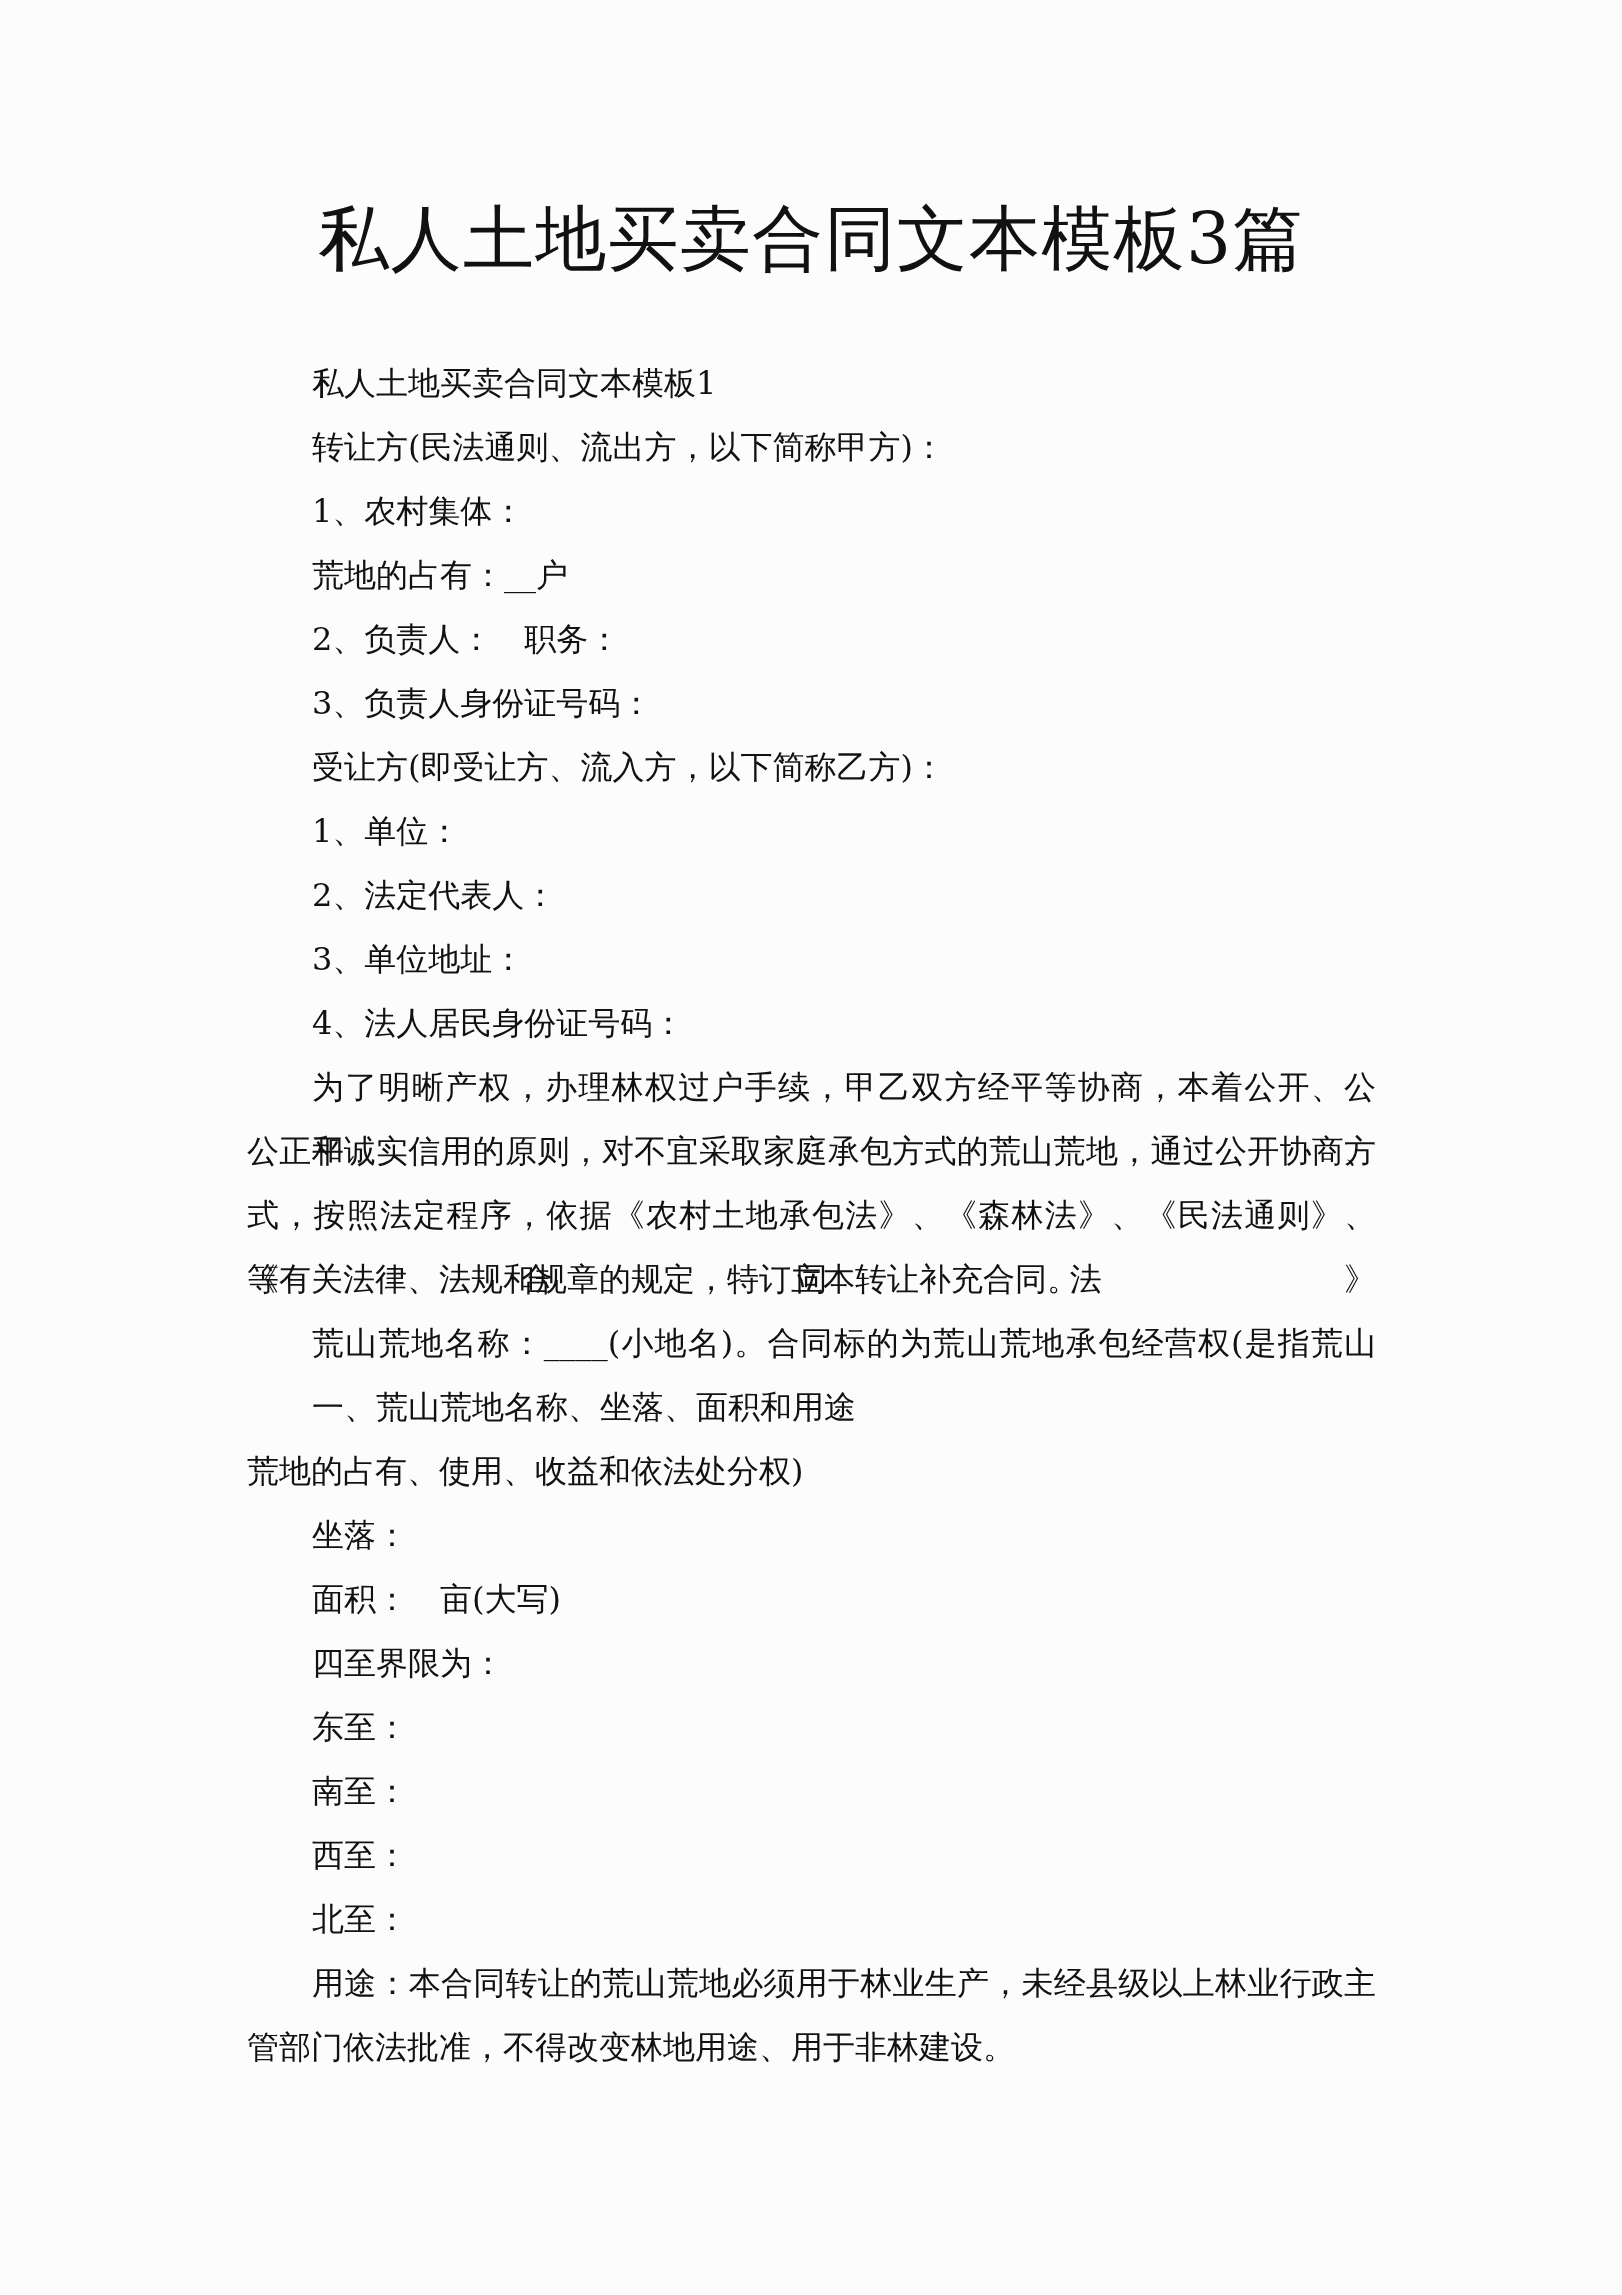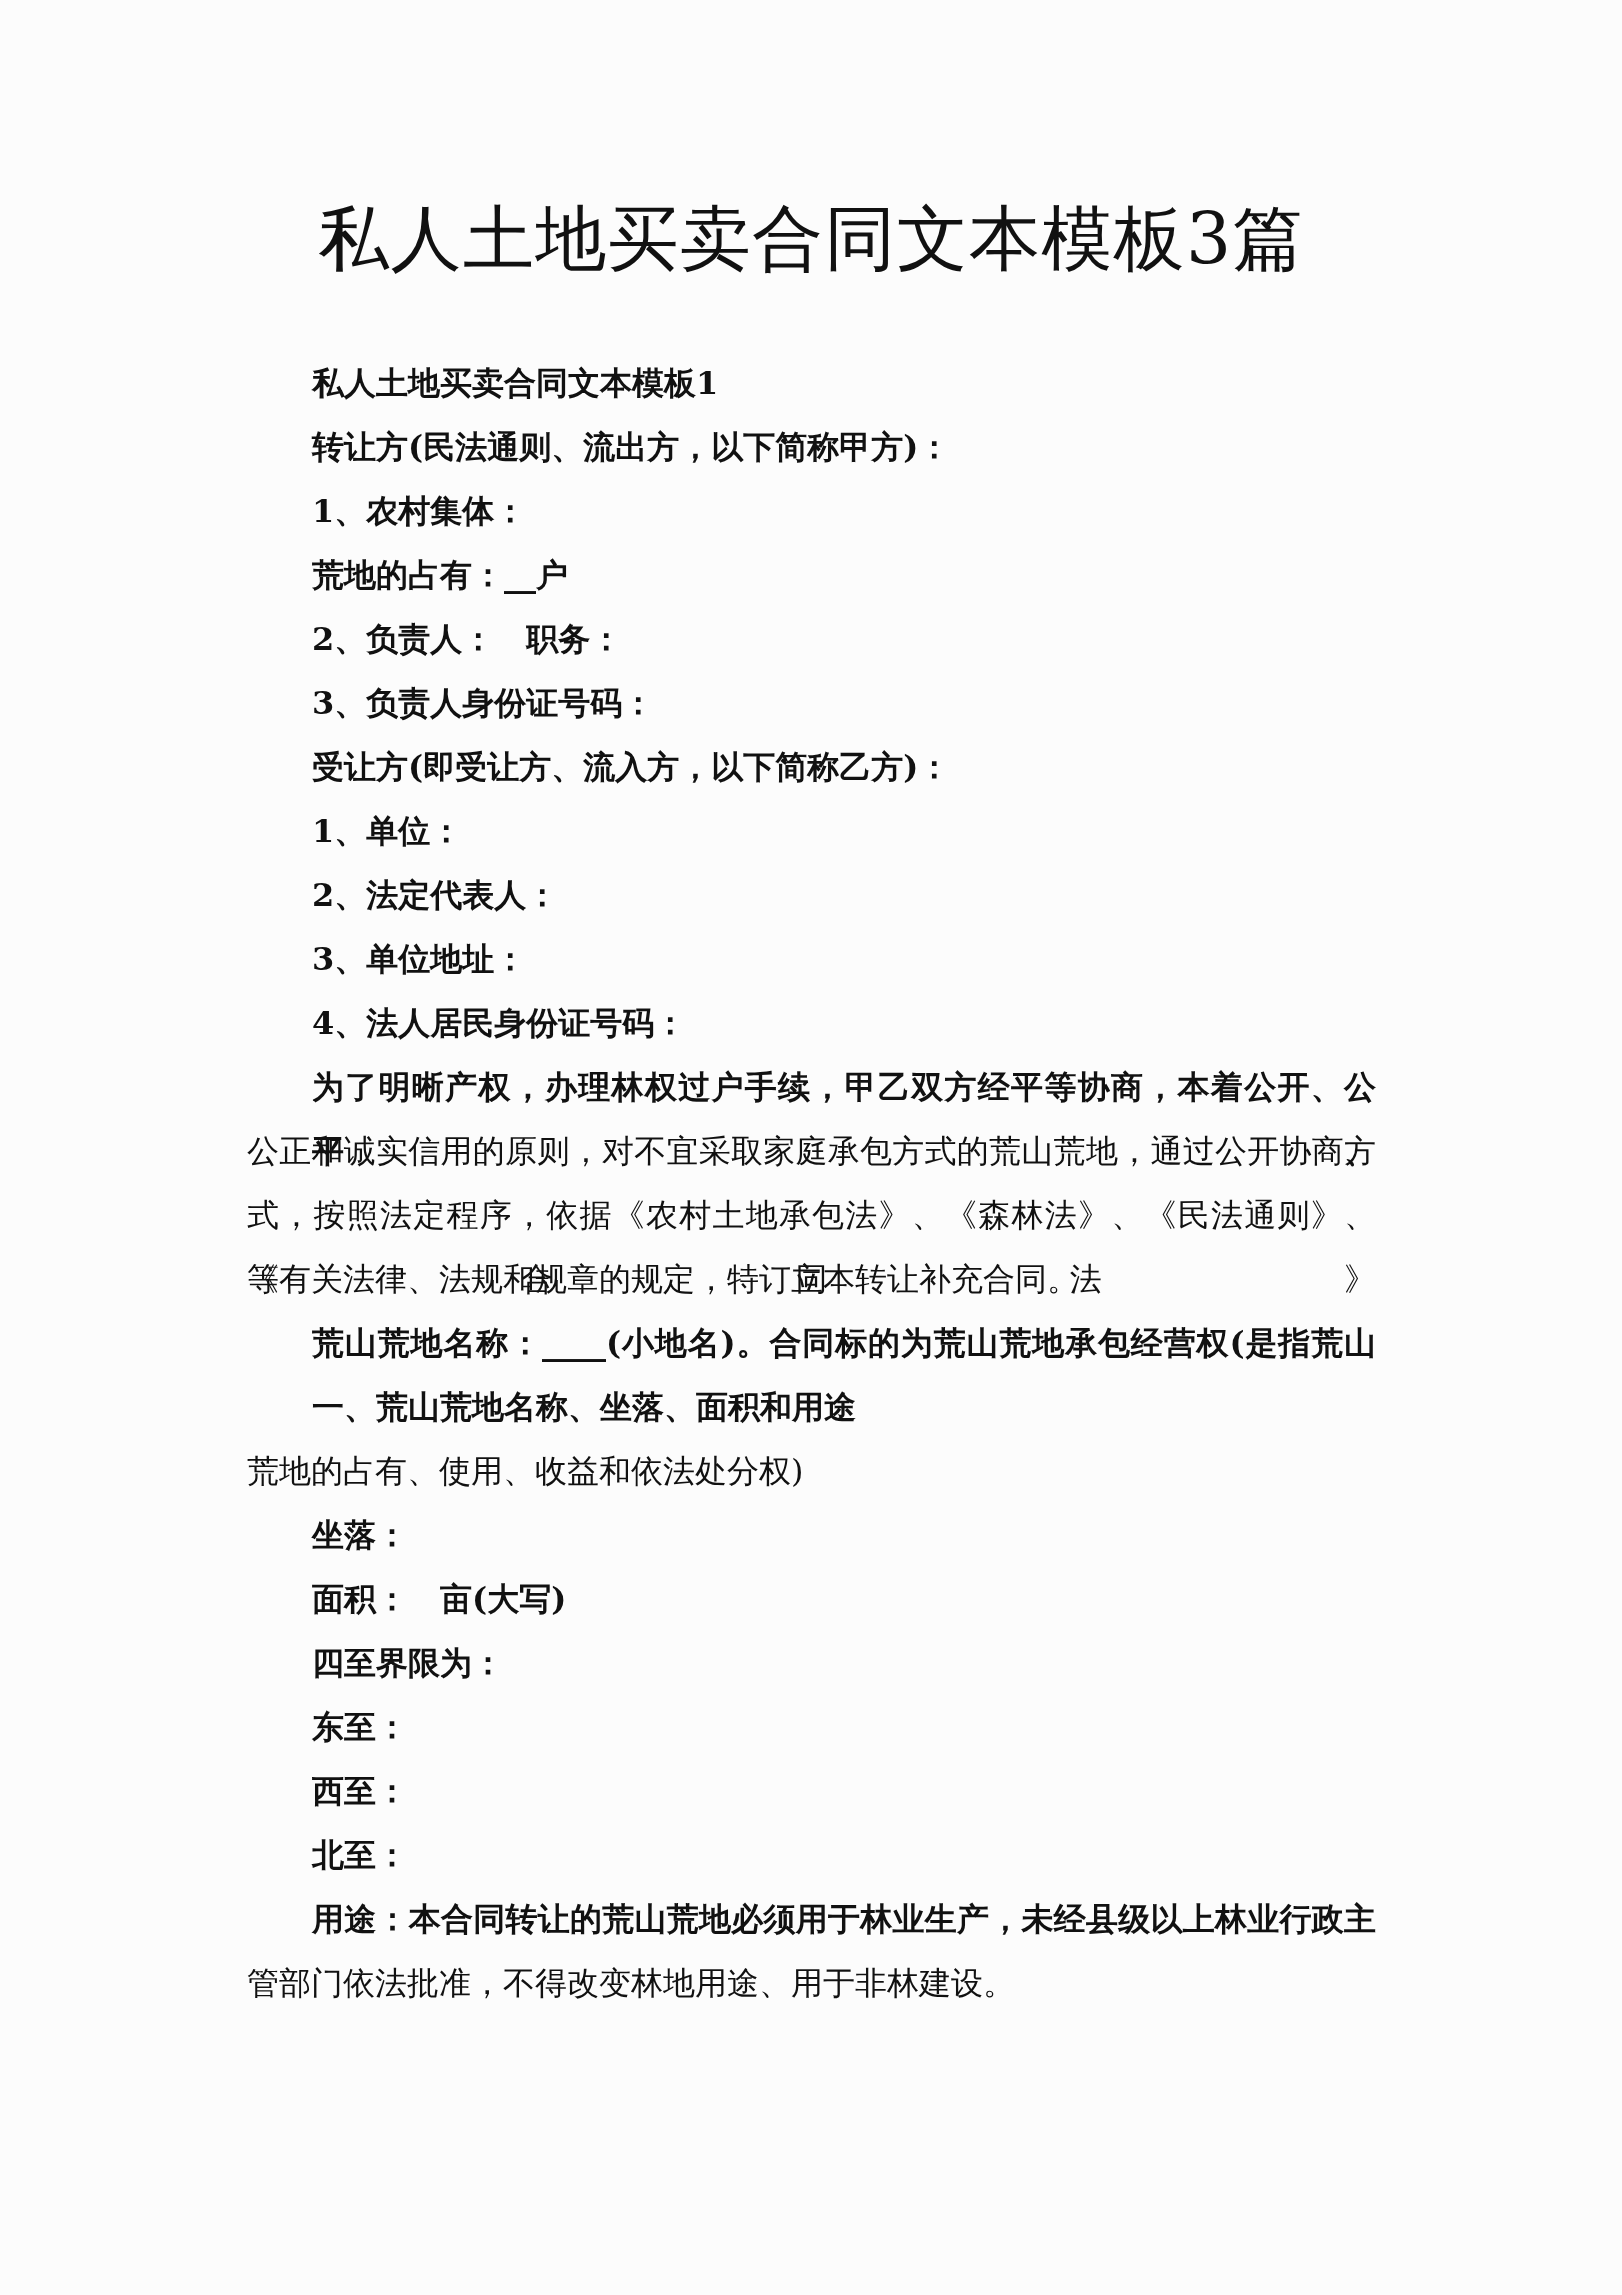--- a/index.html
+++ b/index.html
@@ -14,21 +14,21 @@
   .title {
     position: absolute; left: 0; width: 1623px; top: 196px;
     text-align: center; font-size: 71px; line-height: 85px;
     letter-spacing: 1.3px; margin: 0; font-weight: normal;
   }
   .body {
     position: absolute; left: 247px; top: 351px; width: 1129px;
     font-size: 32px; line-height: 64px;
   }
   .line { display: block; white-space: nowrap; height: 64px; }
-  .line.indent { padding-left: 65px; font-weight: bold; }
+  .line.indent { padding-left: 65px; }
   .line.just { text-align: justify; text-align-last: justify; white-space: normal; }
   .line.indent.just { width: 1064px; }
 </style>
 </head>
 <body>
 
 <div class="page">
   <h1 class="title">私人土地买卖合同文本模板3篇</h1>
   <div class="body" id="body">
       <span class="line indent">私人土地买卖合同文本模板1</span>
@@ -46,19 +46,20 @@
       <span class="line just">公正和诚实信用的原则，对不宜采取家庭承包方式的荒山荒地，通过公开协商方</span>
       <span class="line just">式，按照法定程序，依据《农村土地承包法》、《森林法》、《民法通则》、《合同法》</span>
       <span class="line">等有关法律、法规和规章的规定，特订立本转让补充合同。</span>
       <span class="line indent just">荒山荒地名称：____(小地名)。合同标的为荒山荒地承包经营权(是指荒山</span>
       <span class="line indent">一、荒山荒地名称、坐落、面积和用途</span>
       <span class="line">荒地的占有、使用、收益和依法处分权)</span>
       <span class="line indent">坐落：</span>
       <span class="line indent">面积：　亩(大写)</span>
       <span class="line indent">四至界限为：</span>
       <span class="line indent">东至：</span>
+      <span class="line indent">南至：</span>
       <span class="line indent">西至：</span>
       <span class="line indent">北至：</span>
       <span class="line indent just">用途：本合同转让的荒山荒地必须用于林业生产，未经县级以上林业行政主</span>
       <span class="line">管部门依法批准，不得改变林地用途、用于非林建设。</span>
     </div>
 </div>
 
 
 </body></html>

